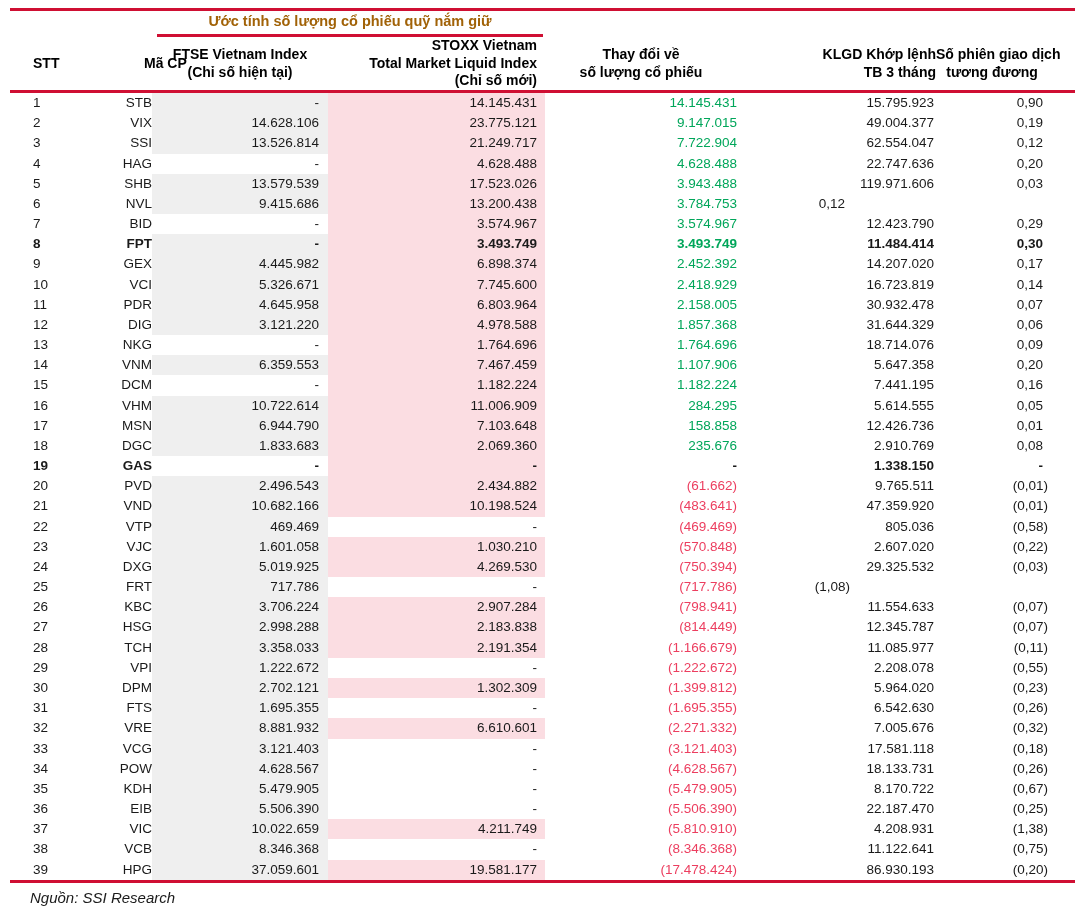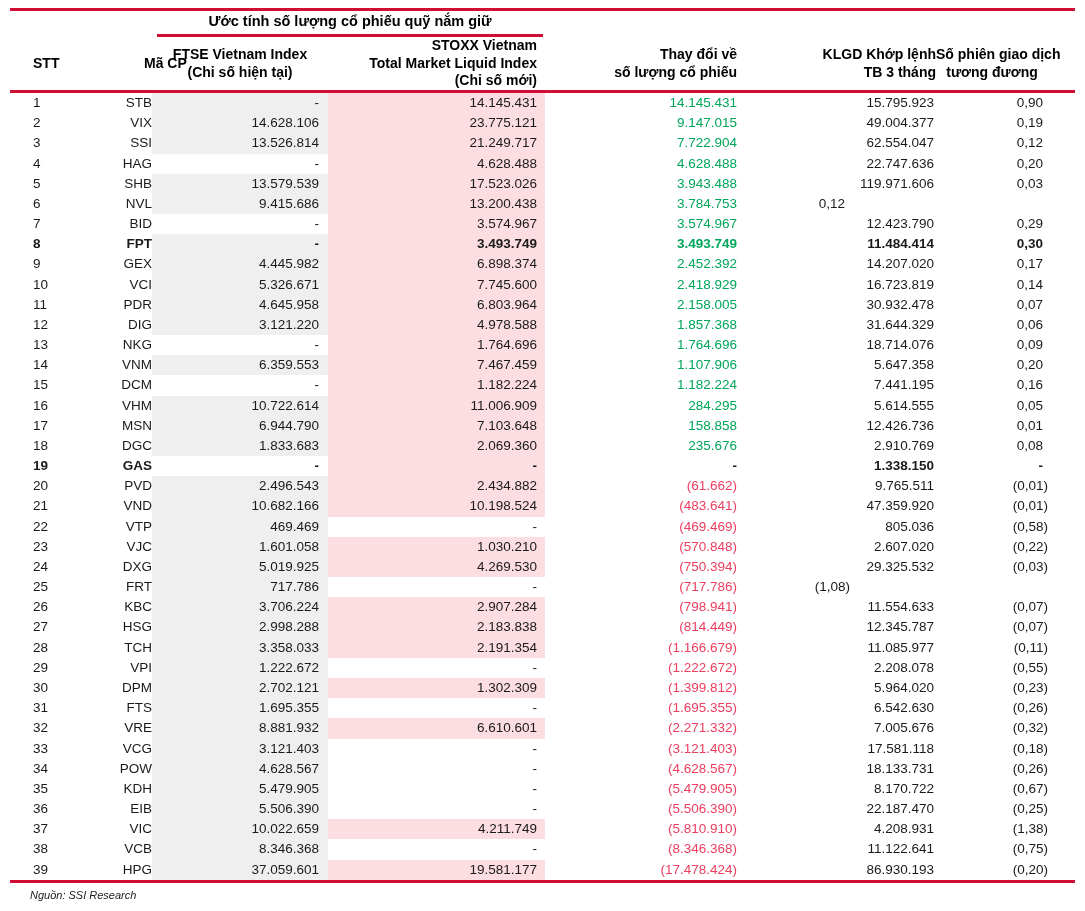--- a/index.html
+++ b/index.html
@@ -15,28 +15,28 @@
     font-family:"Liberation Sans",sans-serif;color:#1a1a1a;overflow:hidden;
   }
   .hline{position:absolute;background:var(--line_red);}
   .top-line{left:10px;top:8px;width:1065px;height:3px;}
   .group-underline{left:157px;top:34px;width:386px;height:2.5px;}
   .header-bottom-line{left:10px;top:90px;width:1065px;height:3px;}
   .bottom-line{left:10px;top:880px;width:1065px;height:3px;}
 
   .group-title{
     position:absolute;left:157px;top:13px;width:386px;text-align:center;
-    font-size:14.5px;font-weight:bold;color:#000000;white-space:nowrap;
+    font-size:14.5px;font-weight:bold;color:#a16207;white-space:nowrap;
   }
   .col-header{position:absolute;font-size:14px;font-weight:bold;color:#000;line-height:17.5px;white-space:nowrap;}
   .h-stt{left:33px;top:55px;}
   .h-code{left:100px;top:55px;padding-left:44px;}
   .h-ftse{left:152px;top:46px;width:176px;text-align:center;}
   .h-stoxx{left:328px;top:37px;width:209px;text-align:right;}
-  .h-change{left:545px;top:46px;width:192px;text-align:right;}
+  .h-change{left:545px;top:46px;width:192px;text-align:center;}
   .h-klgd{left:738px;top:46px;width:198px;text-align:right;}
   .h-sess{left:936px;top:46px;width:112px;text-align:center;}
 
   .tbody{position:absolute;left:10px;top:93px;width:1065px;}
   .row{display:flex;height:20.18px;font-size:13.5px;}
   .row.bold{font-weight:bold;}
   .cell{height:20.18px;line-height:20.4px;box-sizing:border-box;white-space:nowrap;overflow:visible;}
   .c-stt{margin-left:23px;width:27px;text-align:left;}
   .c-code{margin-left:17px;width:75px;text-align:right;}
   .c-ftse{width:176px;text-align:right;padding-right:9px;}
@@ -44,21 +44,21 @@
   .c-change{width:193px;text-align:right;padding-right:1px;}
   .c-klgd{width:198px;text-align:right;padding-right:2px;}
   .c-sess{width:112px;text-align:right;}
   .c-sess.no-paren{padding-right:5px;}
   .shade-gray{background:var(--gray_bg);}
   .shade-pink{background:var(--pink_bg);}
   .pos{color:var(--text_green);}
   .neg{color:var(--text_red);}
 
   .footer{
-    position:absolute;left:30px;top:889px;font-size:11px;font-style:italic;color:#1a1a1a;
+    position:absolute;left:30px;top:889px;font-size:15px;font-style:italic;color:#1a1a1a;
   }
 </style>
 </head>
 <body>
 
 <div class="page">
   <div class="hline top-line"></div>
 
   <div class="group-title">Ước tính số lượng cổ phiếu quỹ nắm giữ</div>
   <div class="hline group-underline"></div>

